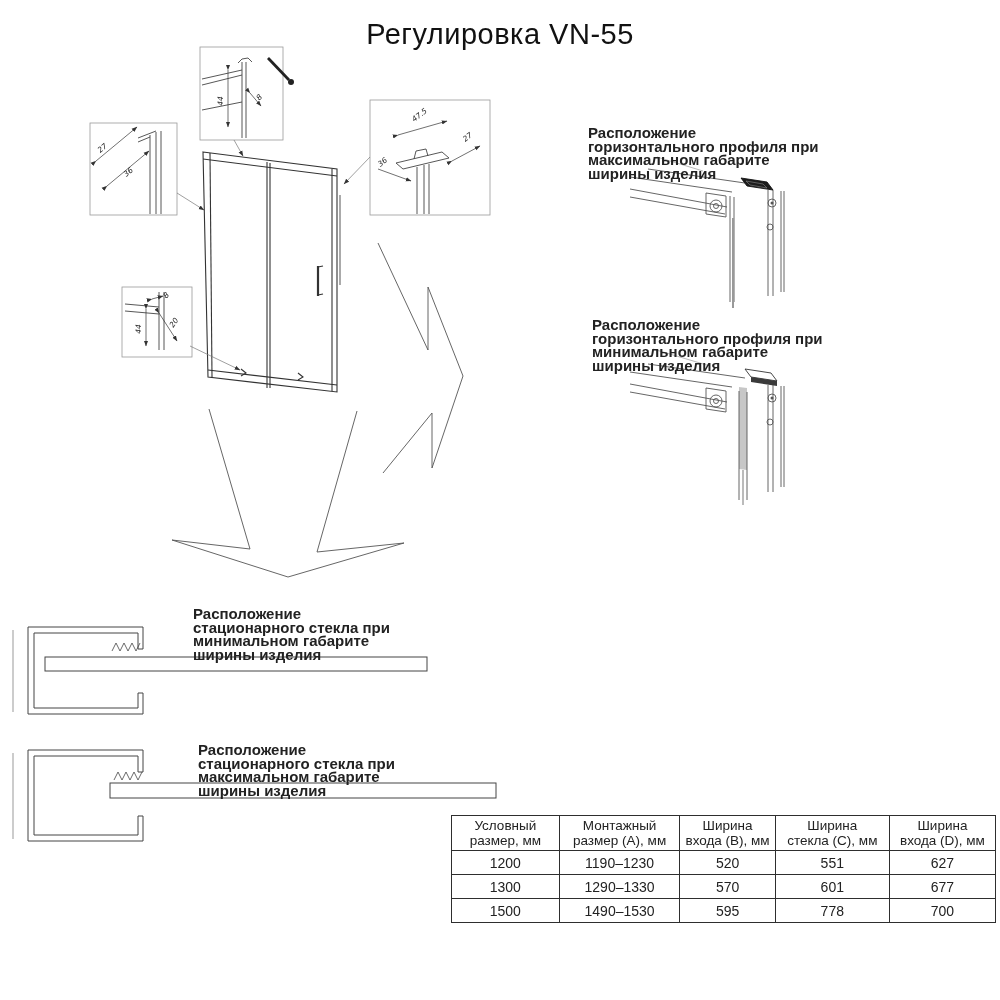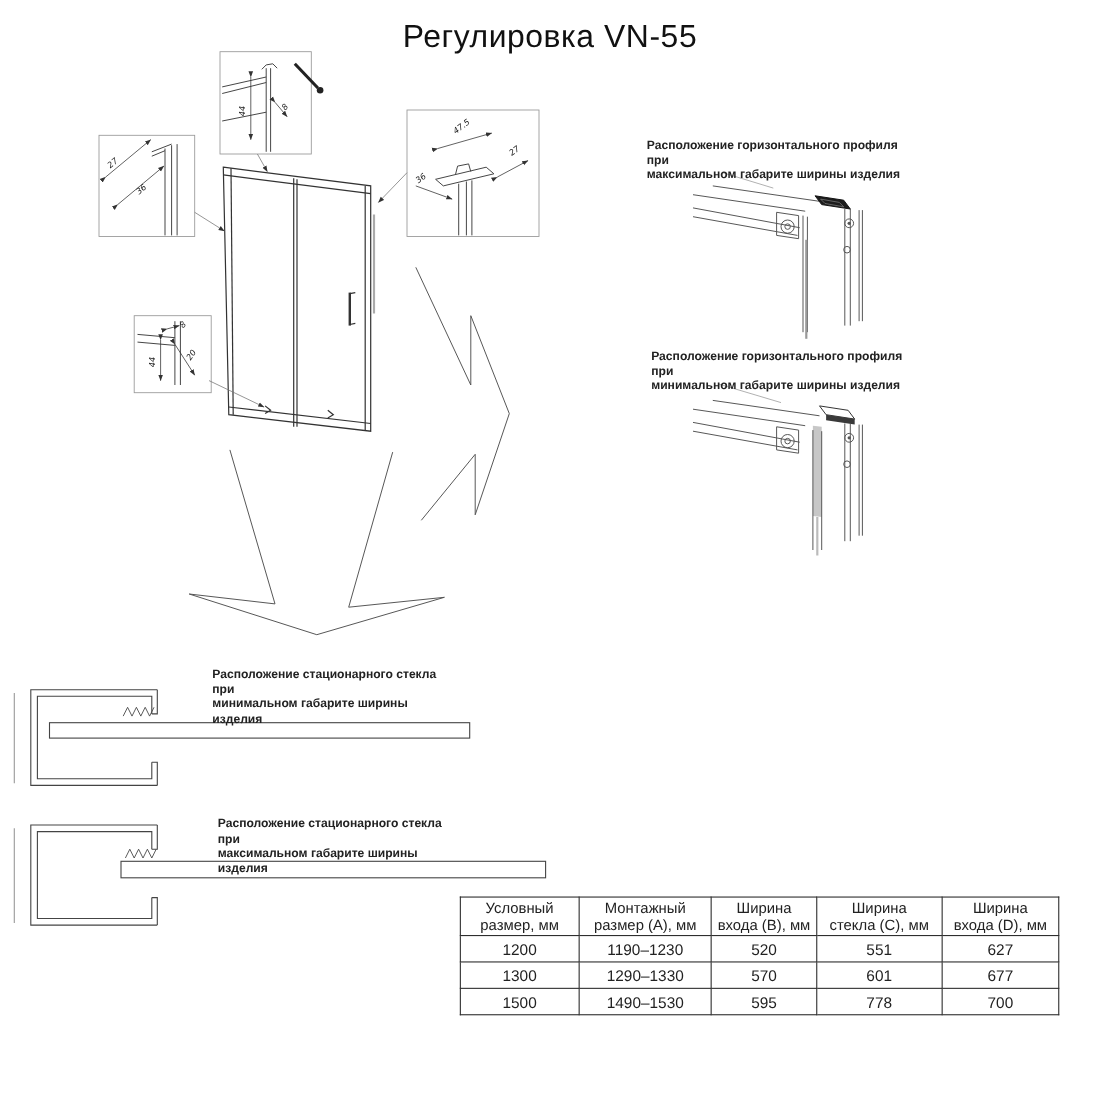--- a/index.html
+++ b/index.html
@@ -1,27 +1,27 @@
 <!DOCTYPE html>
 <html><head>
 <meta charset="utf-8">
 <style>
   html,body{margin:0;padding:0;background:#fff;}
   .page{position:relative;width:1000px;height:1000px;background:#fff;overflow:hidden;
         font-family:"Liberation Sans", sans-serif;color:#1a1a1a;}
   .title{position:absolute;top:18px;left:0;width:100%;text-align:center;
          font-size:29px;font-weight:400;margin:0;color:#111;letter-spacing:.5px;}
   .diagram-svg{position:absolute;left:0;top:0;width:1000px;height:1000px;}
-  .lbl{position:absolute;font-size:11px;font-weight:700;line-height:13.5px;color:#222;}
+  .lbl{position:absolute;font-size:15px;font-weight:700;line-height:13.5px;color:#222;}
   .lbl span{display:block;}
   .lbl-r1{left:588px;top:126px;width:235px;}
   .lbl-r2{left:592px;top:318px;width:235px;}
   .lbl-b1{left:193px;top:607px;width:215px;}
   .lbl-b2{left:198px;top:743px;width:215px;}
-  table.spec{position:absolute;left:418px;top:815px;width:545px;border-collapse:collapse;
+  table.spec{position:absolute;left:451px;top:815px;width:545px;border-collapse:collapse;
              table-layout:fixed;background:#fff;}
   table.spec th,table.spec td{border:1.5px solid #2e2e2e;text-align:center;vertical-align:middle;
              padding:0;font-weight:400;color:#222;}
   table.spec thead th{height:34px;font-size:13.5px;line-height:15px;}
   table.spec thead th span{display:block;}
   table.spec tbody td{height:23px;font-size:14px;}
   .dimtxt{font-size:7.5px;font-style:italic;fill:#222;font-family:"DejaVu Sans",sans-serif;}
 </style>
 </head>
 <body>

